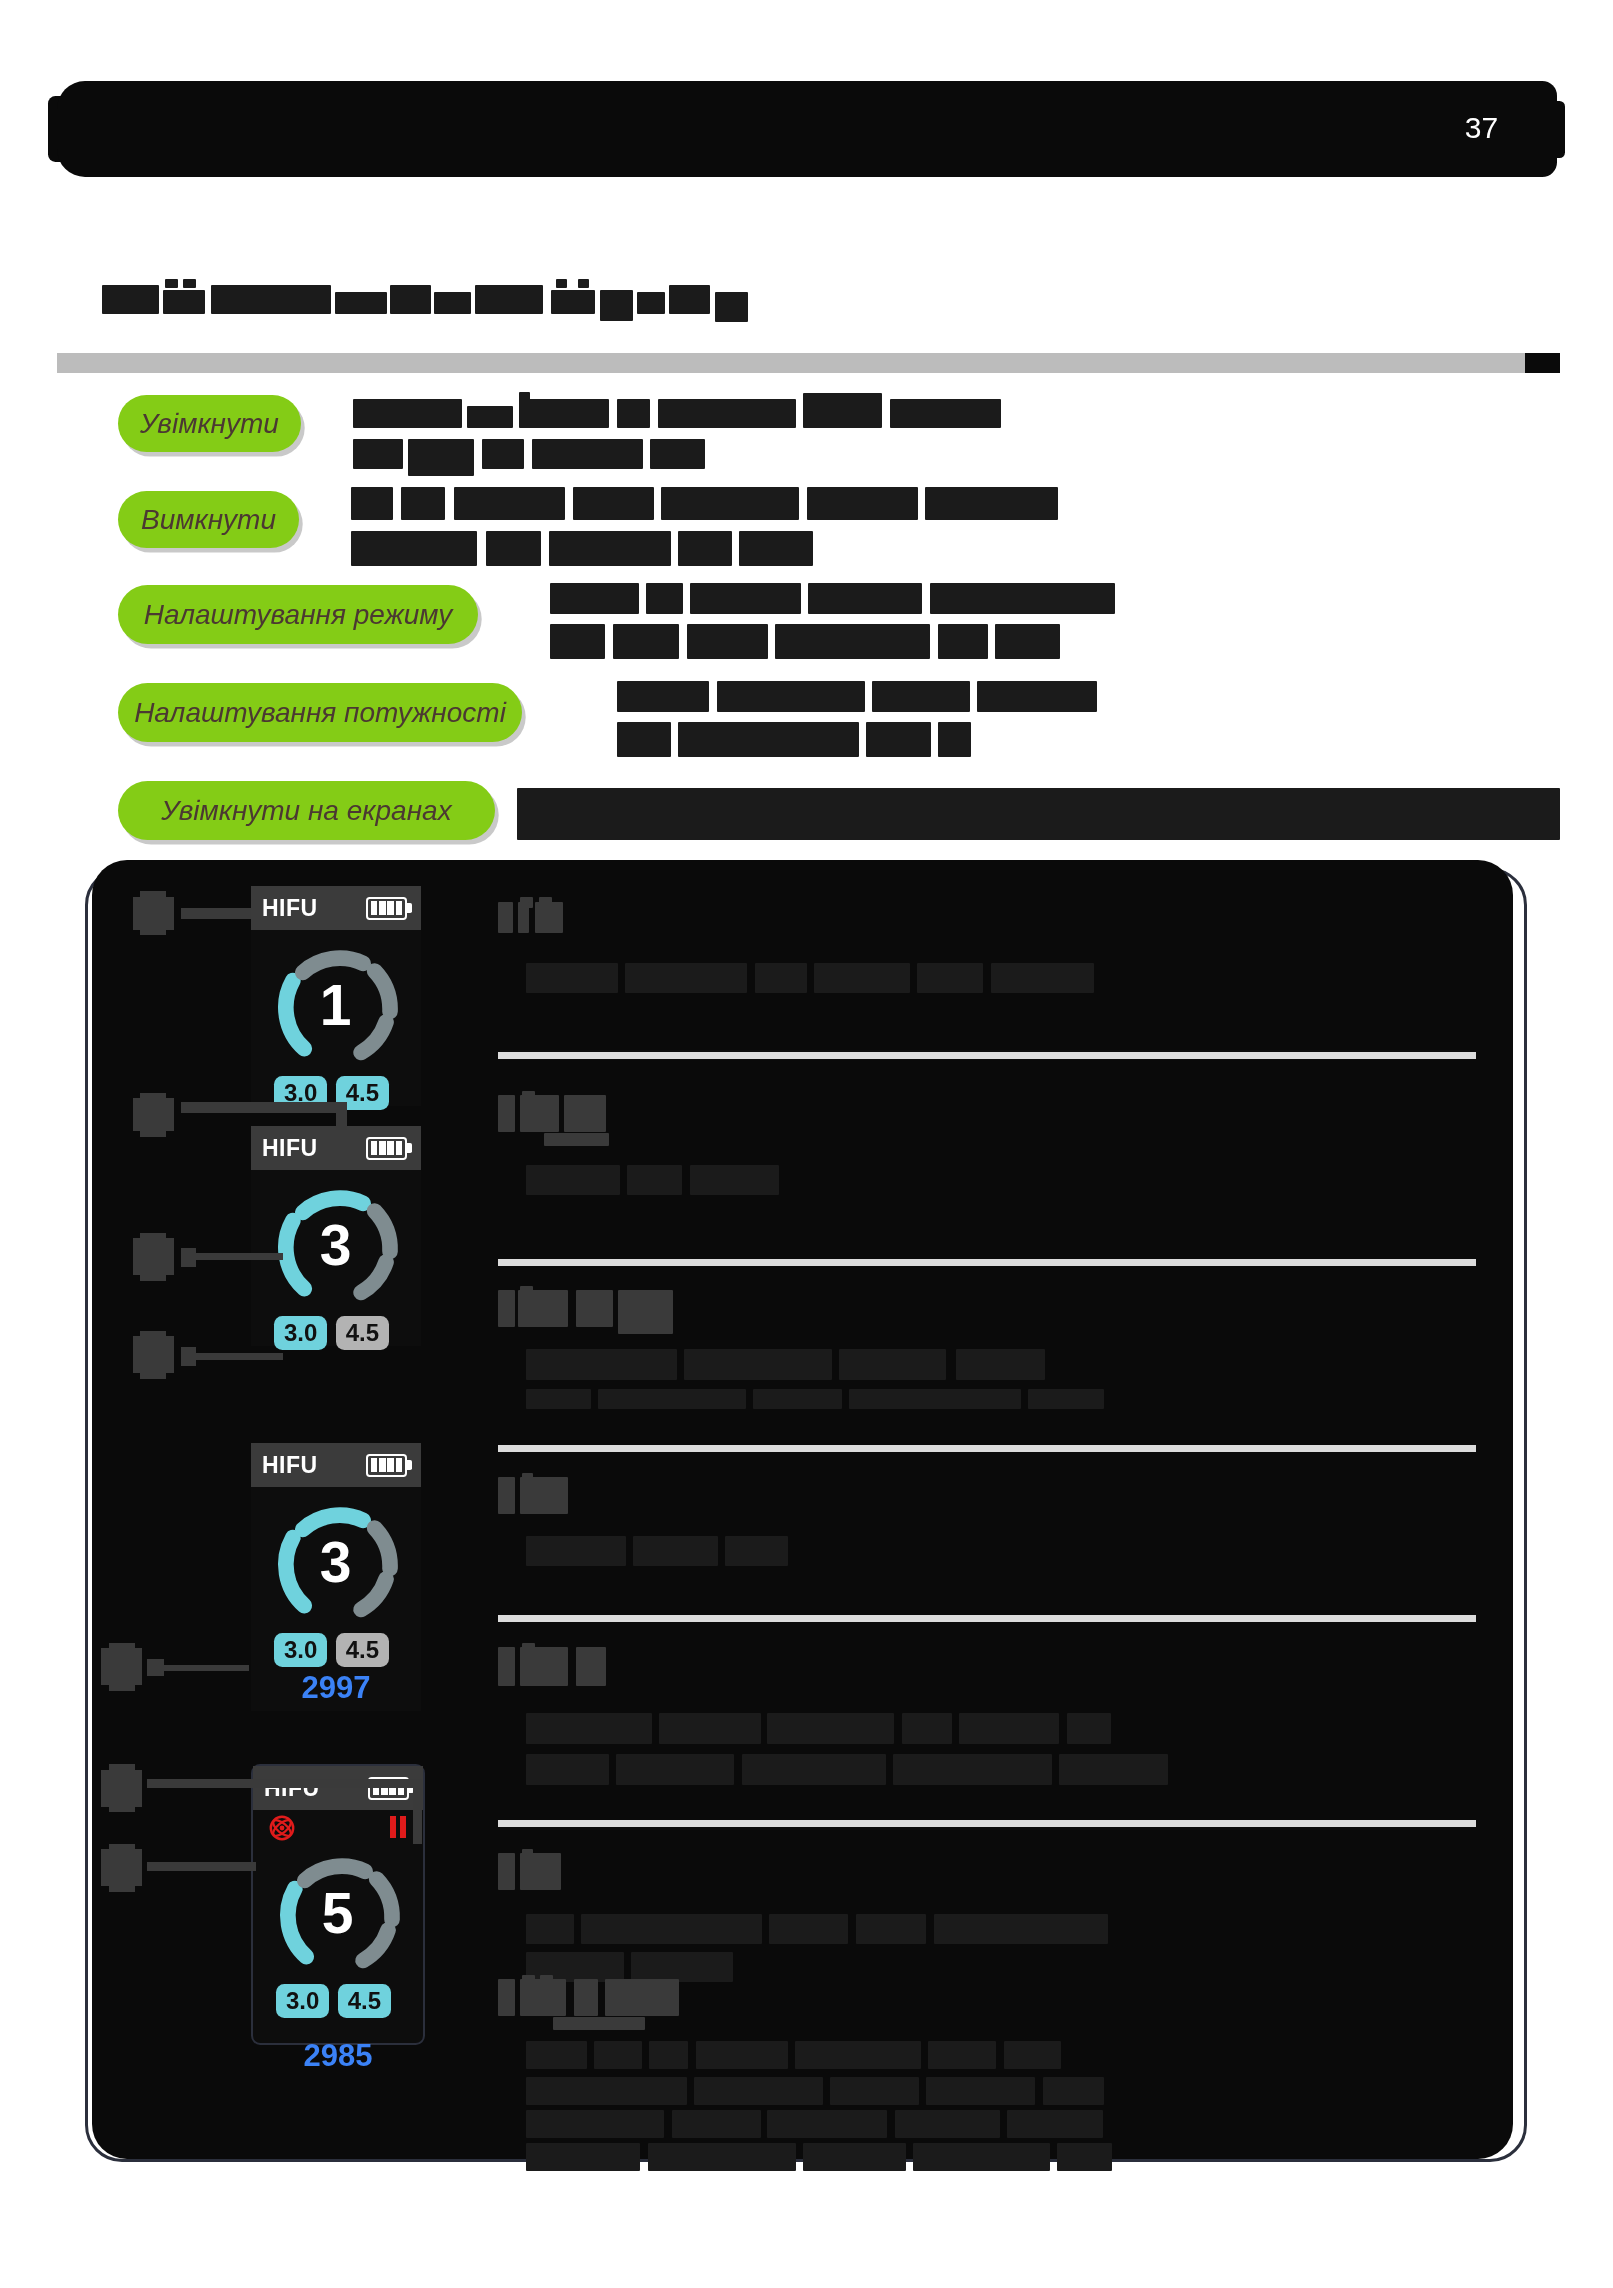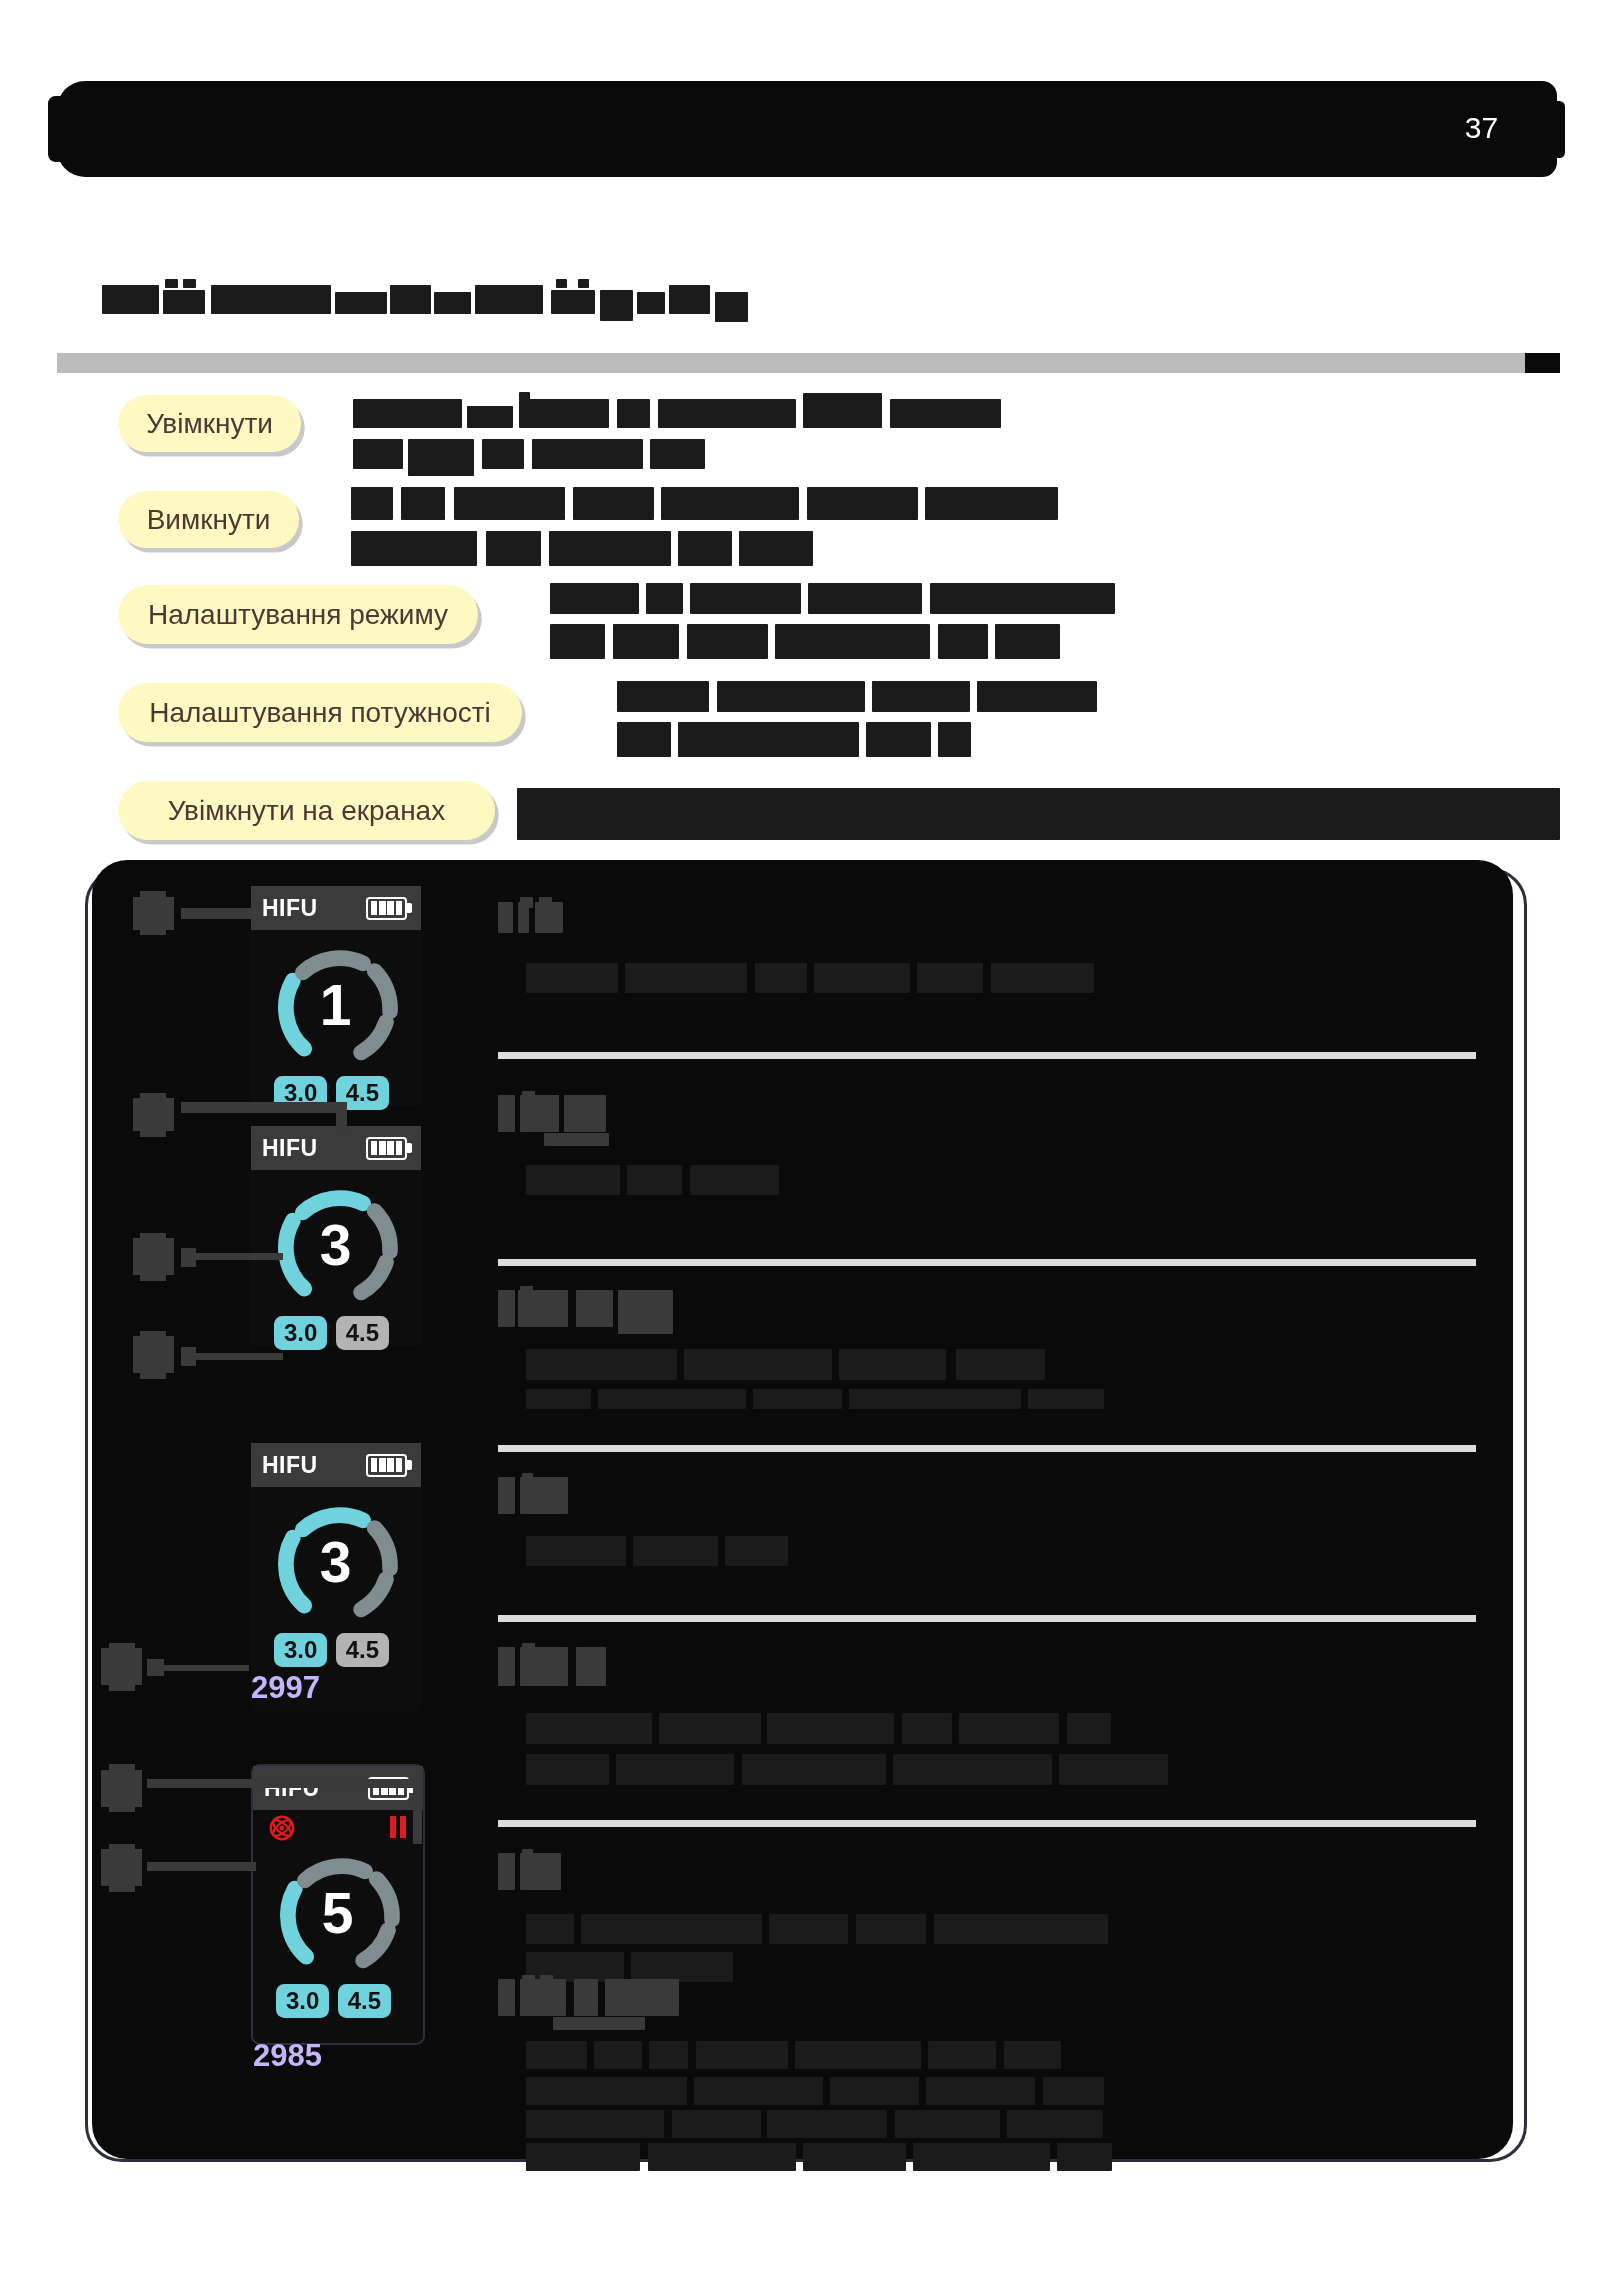--- a/index.html
+++ b/index.html
@@ -32,27 +32,28 @@
   .sec-heading{position:absolute;left:102px;top:281px;width:683px;height:37px;}
   .r{position:absolute;background:#1b1b1b;border-radius:0.9px;}
   .rg{position:absolute;background:#3a3a3a;border-radius:0.9px;}
 
   .gray-rule{position:absolute;left:57px;top:353px;width:1495px;height:20px;background:#bcbcbc;}
   .gray-rule-end{position:absolute;left:1525px;top:353px;width:35px;height:20px;background:#0a0a0a;}
 
   
   .pill{
     position:absolute;
-    background:#fef9c3;
+    background:#84cc16;
     border-radius:37px;
     box-shadow:3.7px 4.6px 0 0 #c9c9c9;
     color:#4b3832;
     display:flex;align-items:center;justify-content:center;
     font-size:28px;
     white-space:nowrap;
+    font-style:italic;
   }
 
   
   .panel{
     position:absolute;left:92px;top:860px;width:1421px;height:1299px;
     background:#0a0a0a;border-radius:35px;
   }
   .panel-edge{position:absolute;left:85px;top:868px;width:1436px;height:1288px;
     border:3.7px solid #2b2f3c;border-radius:37px;}
 
@@ -76,21 +77,21 @@
     color:#ffffff;font-size:57px;font-weight:bold;
   }
   .badges{position:absolute;display:flex;gap:8.3px;}
   .badge{
     border-radius:8.3px;padding:2.8px 10px;
     font-size:24px;font-weight:bold;color:#111;
     font-family:"Liberation Sans",sans-serif;
   }
   .badge.on{background:#6fd2dd;}
   .badge.off{background:#b3b3b3;}
-  .counter{position:absolute;width:170px;color:#c4b5fd;font-size:31px;font-weight:bold;}
+  .counter{position:absolute;width:170px;text-align:center;color:#3b82f6;font-size:31px;font-weight:bold;}
 
   .atom{position:absolute;width:28px;height:28px;}
   .pause{position:absolute;width:16.6px;height:22px;}
   .pause i{position:absolute;top:0;width:5.5px;height:22px;background:#e01b1b;display:block;}
 
   
   .lead{position:absolute;background:#3a3a3a;}
   .chip{position:absolute;background:#3a3a3a;}
 
   

